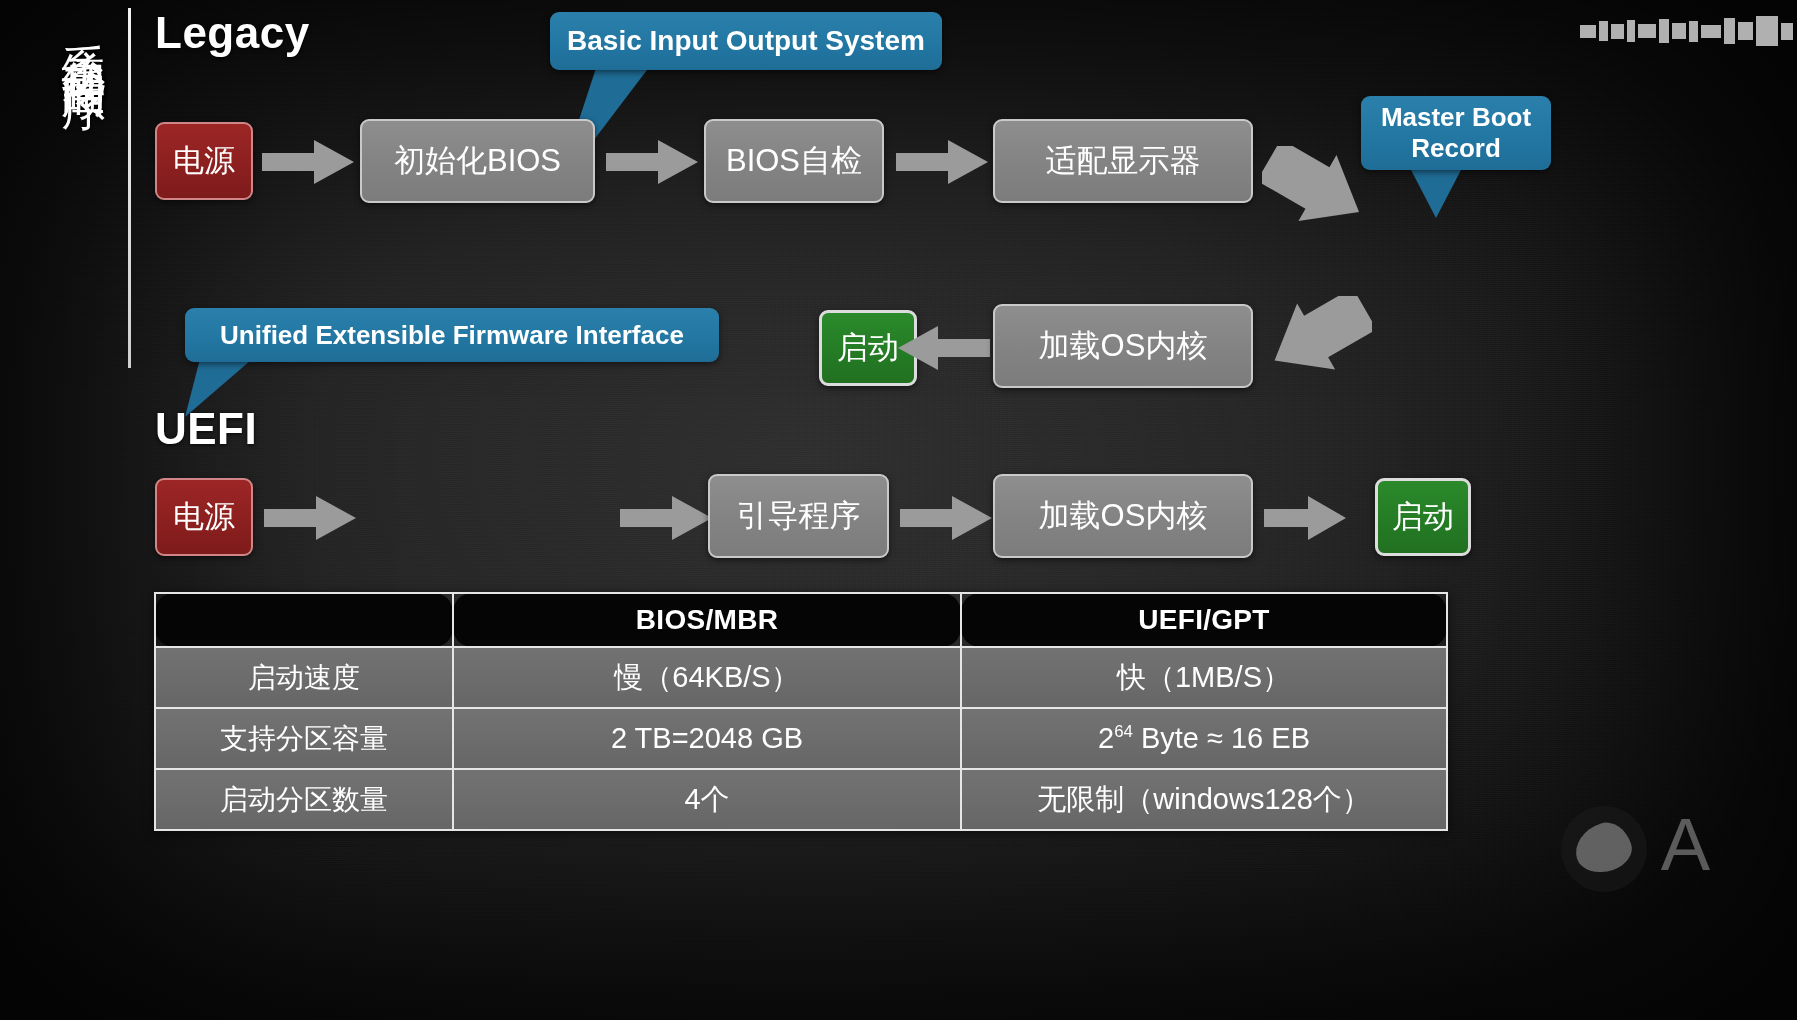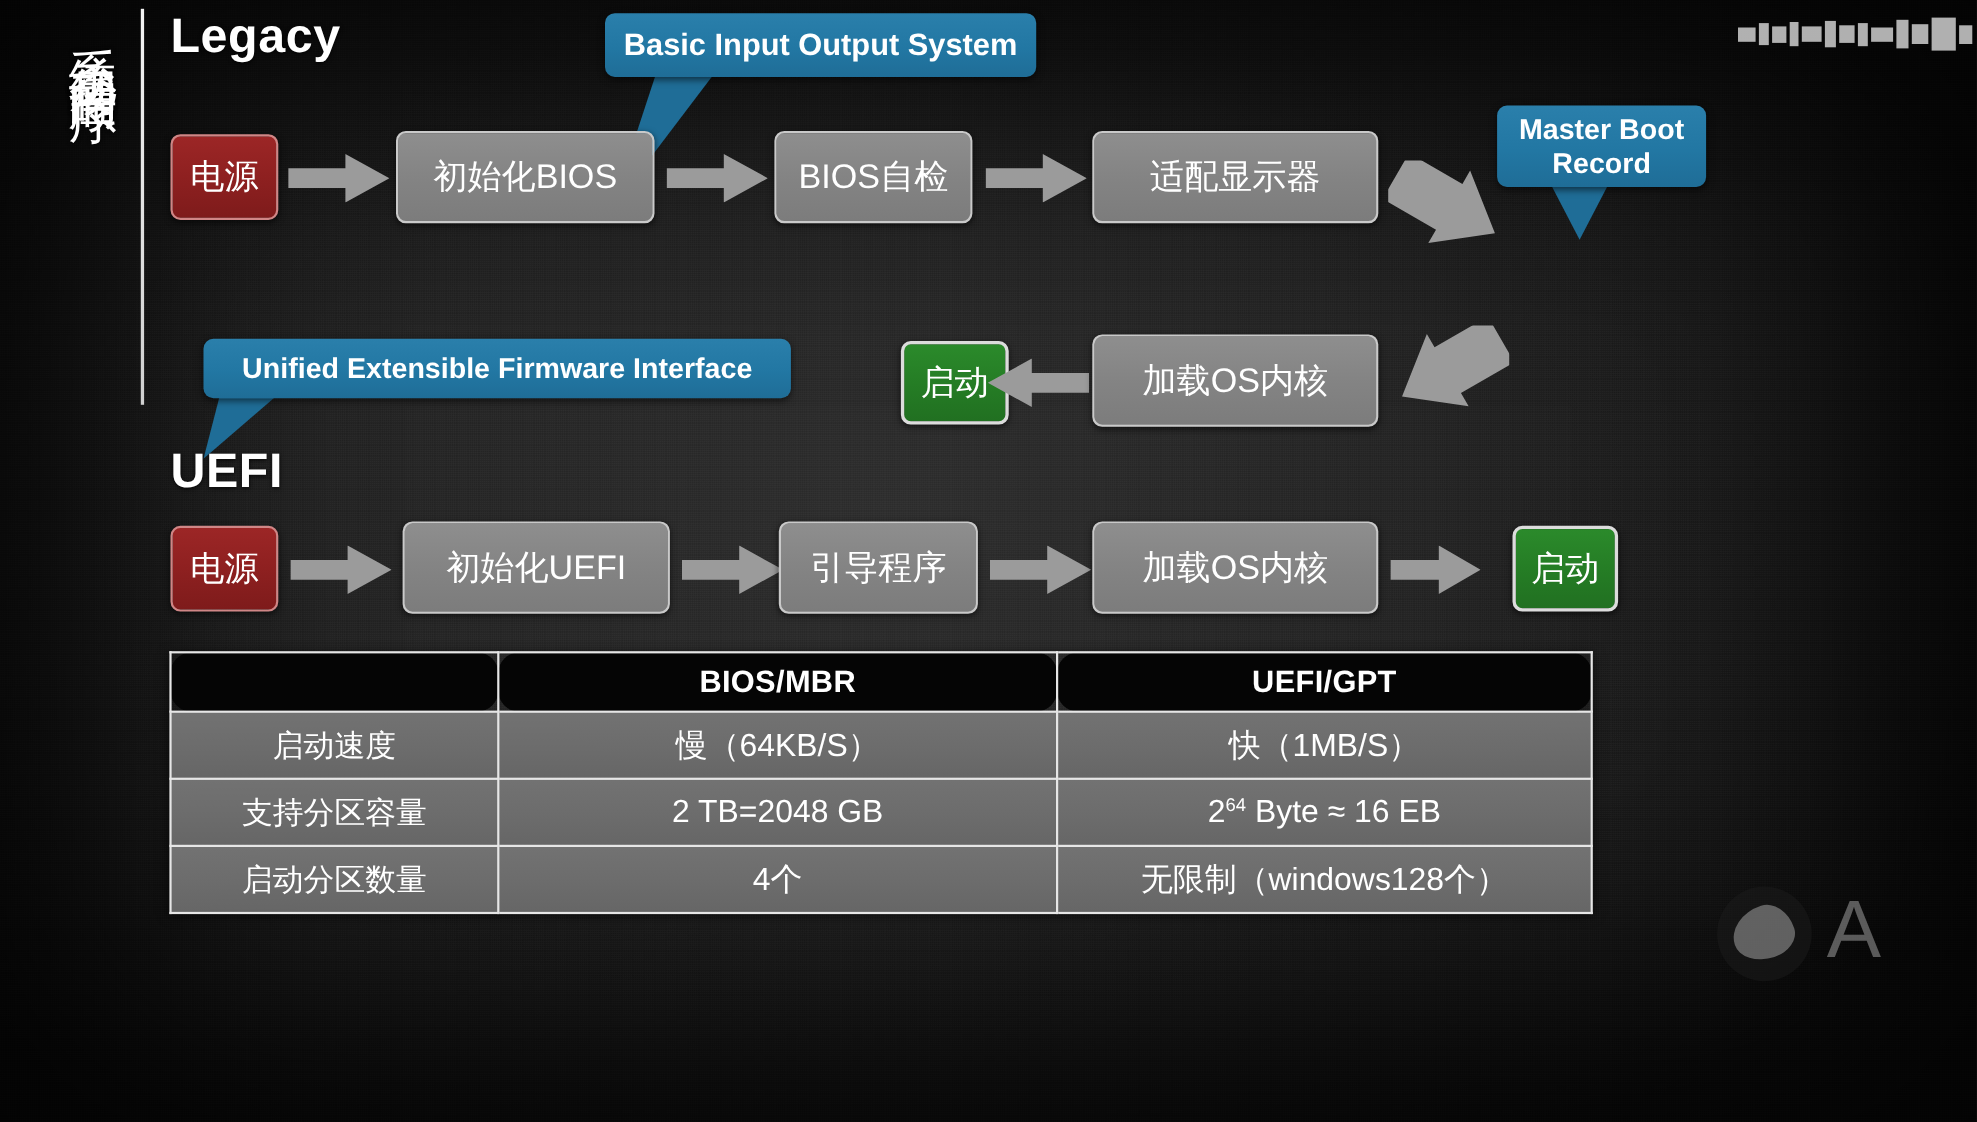--- a/index.html
+++ b/index.html
@@ -258,21 +258,20 @@
   <div class="layer node node-gray" style="left:993px; top:304px; width:260px; height:84px;">加载OS内核</div>
 
   <div class="layer sec-head" style="left:155px; top:404px;">UEFI</div>
 
   <div class="layer node node-red" style="left:155px; top:478px; width:98px; height:78px;">电源</div>
 
   <svg class="arrow" style="left:264px; top:496px; width:92px; height:44px;" viewBox="0 0 92 44">
     <polygon points="0,13 52,13 52,0 92,22 52,44 52,31 0,31" fill="#9b9b9b"></polygon>
   </svg>
 
-  <div class="layer node node-gray" style="left:366px; top:474px; width:243px; height:84px;">初始化UEFI</div>
 
   <svg class="arrow" style="left:620px; top:496px; width:92px; height:44px;" viewBox="0 0 92 44">
     <polygon points="0,13 52,13 52,0 92,22 52,44 52,31 0,31" fill="#9b9b9b"></polygon>
   </svg>
 
   <div class="layer node node-gray" style="left:708px; top:474px; width:181px; height:84px;">引导程序</div>
 
   <svg class="arrow" style="left:900px; top:496px; width:92px; height:44px;" viewBox="0 0 92 44">
     <polygon points="0,13 52,13 52,0 92,22 52,44 52,31 0,31" fill="#9b9b9b"></polygon>
   </svg>

